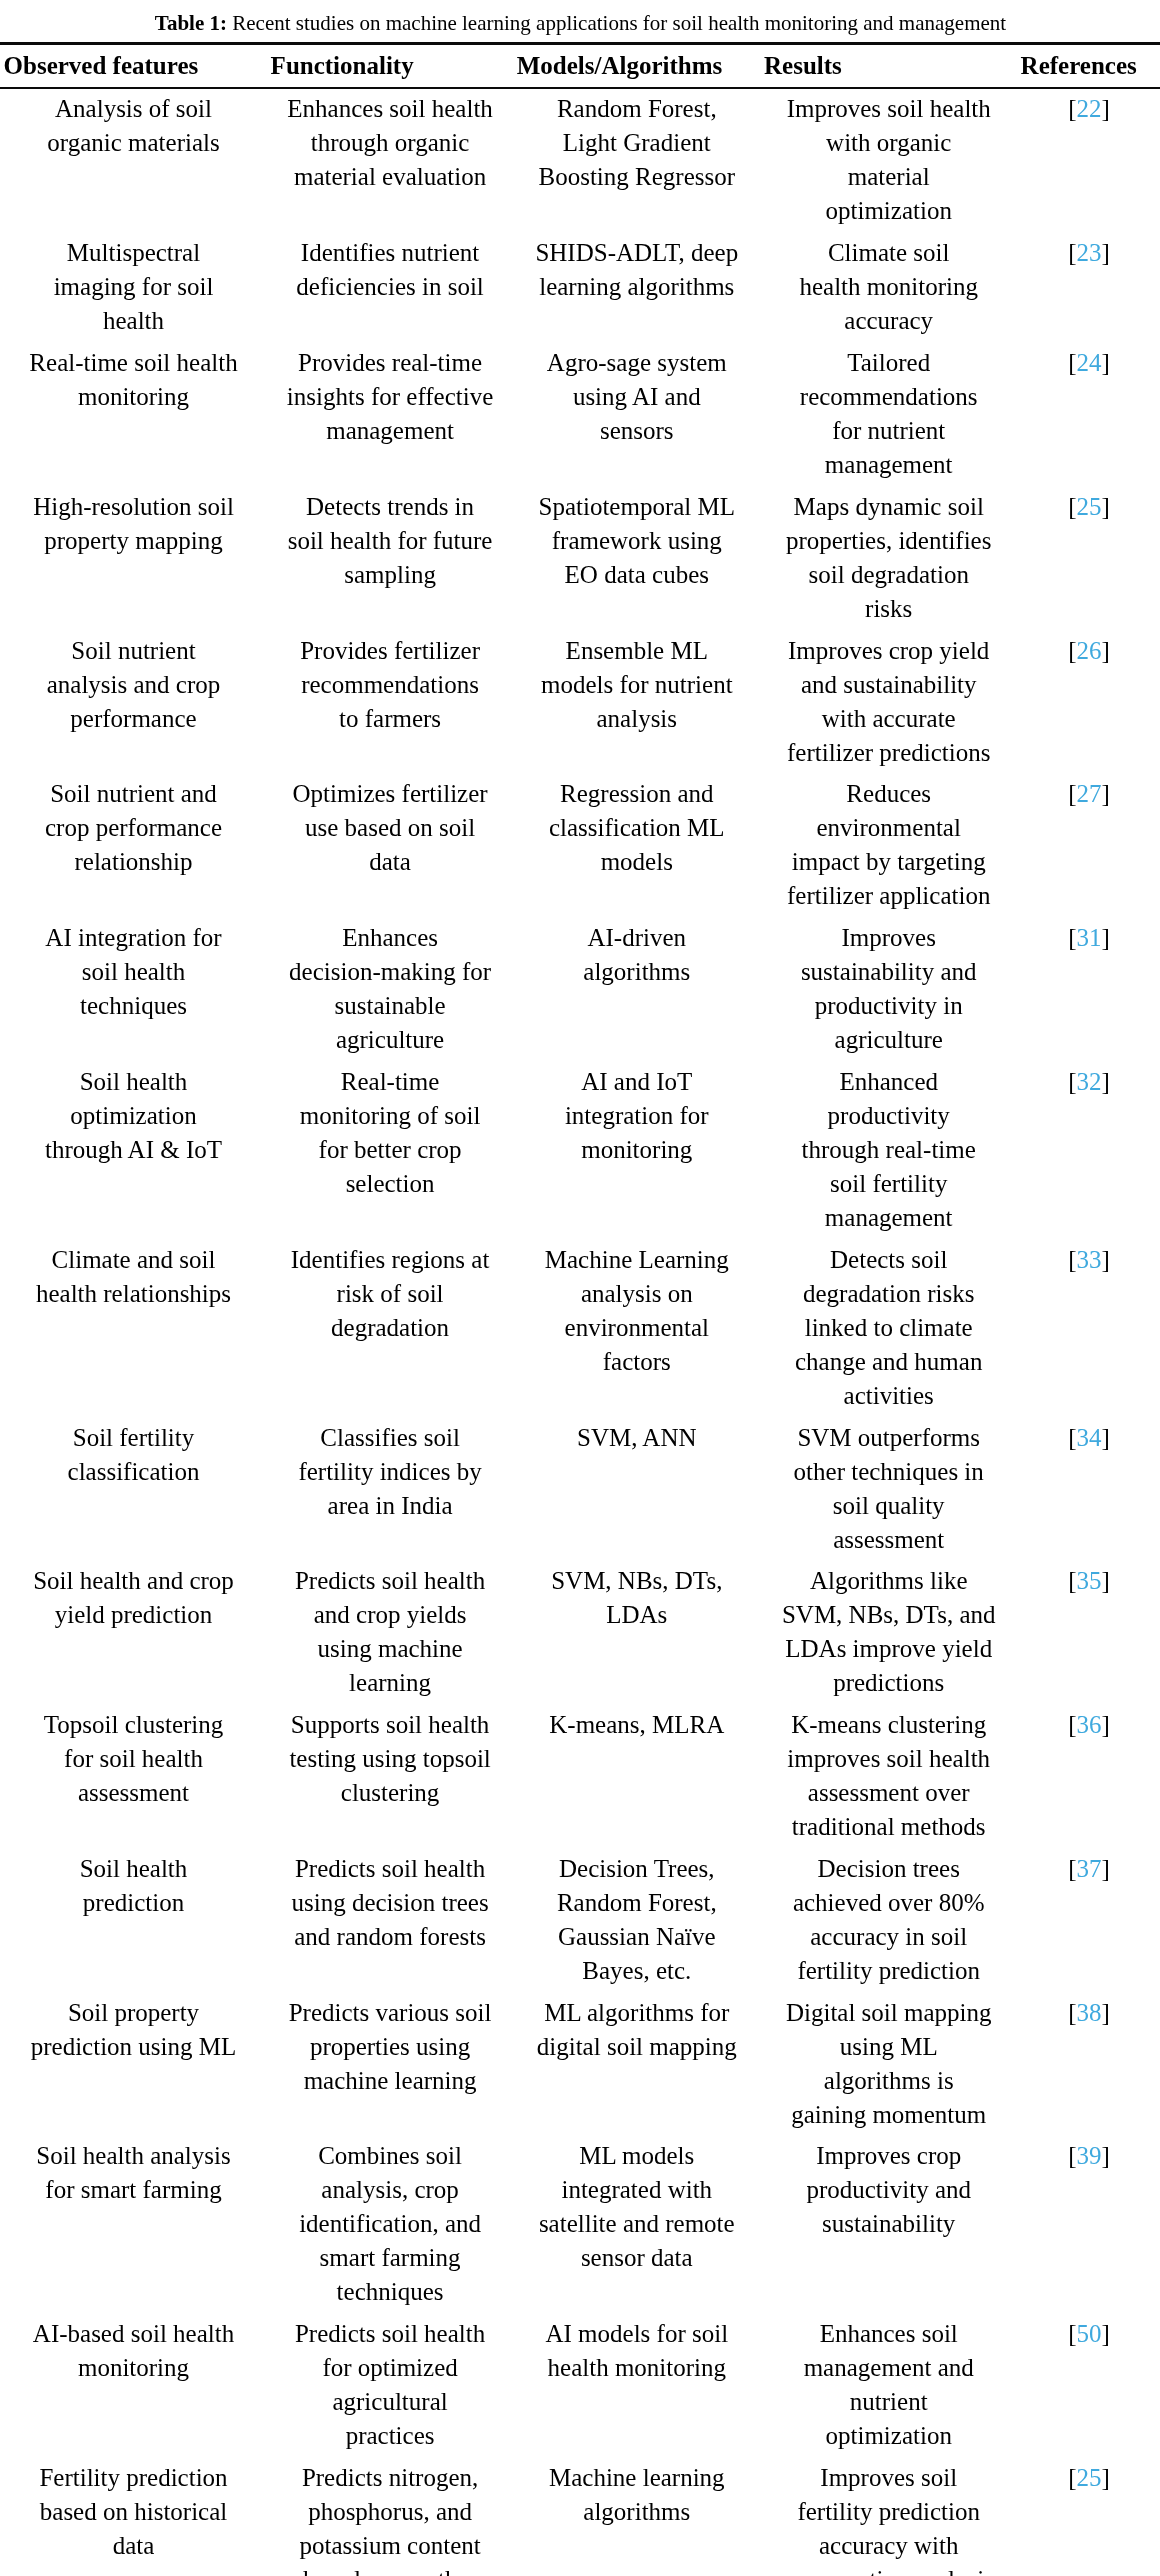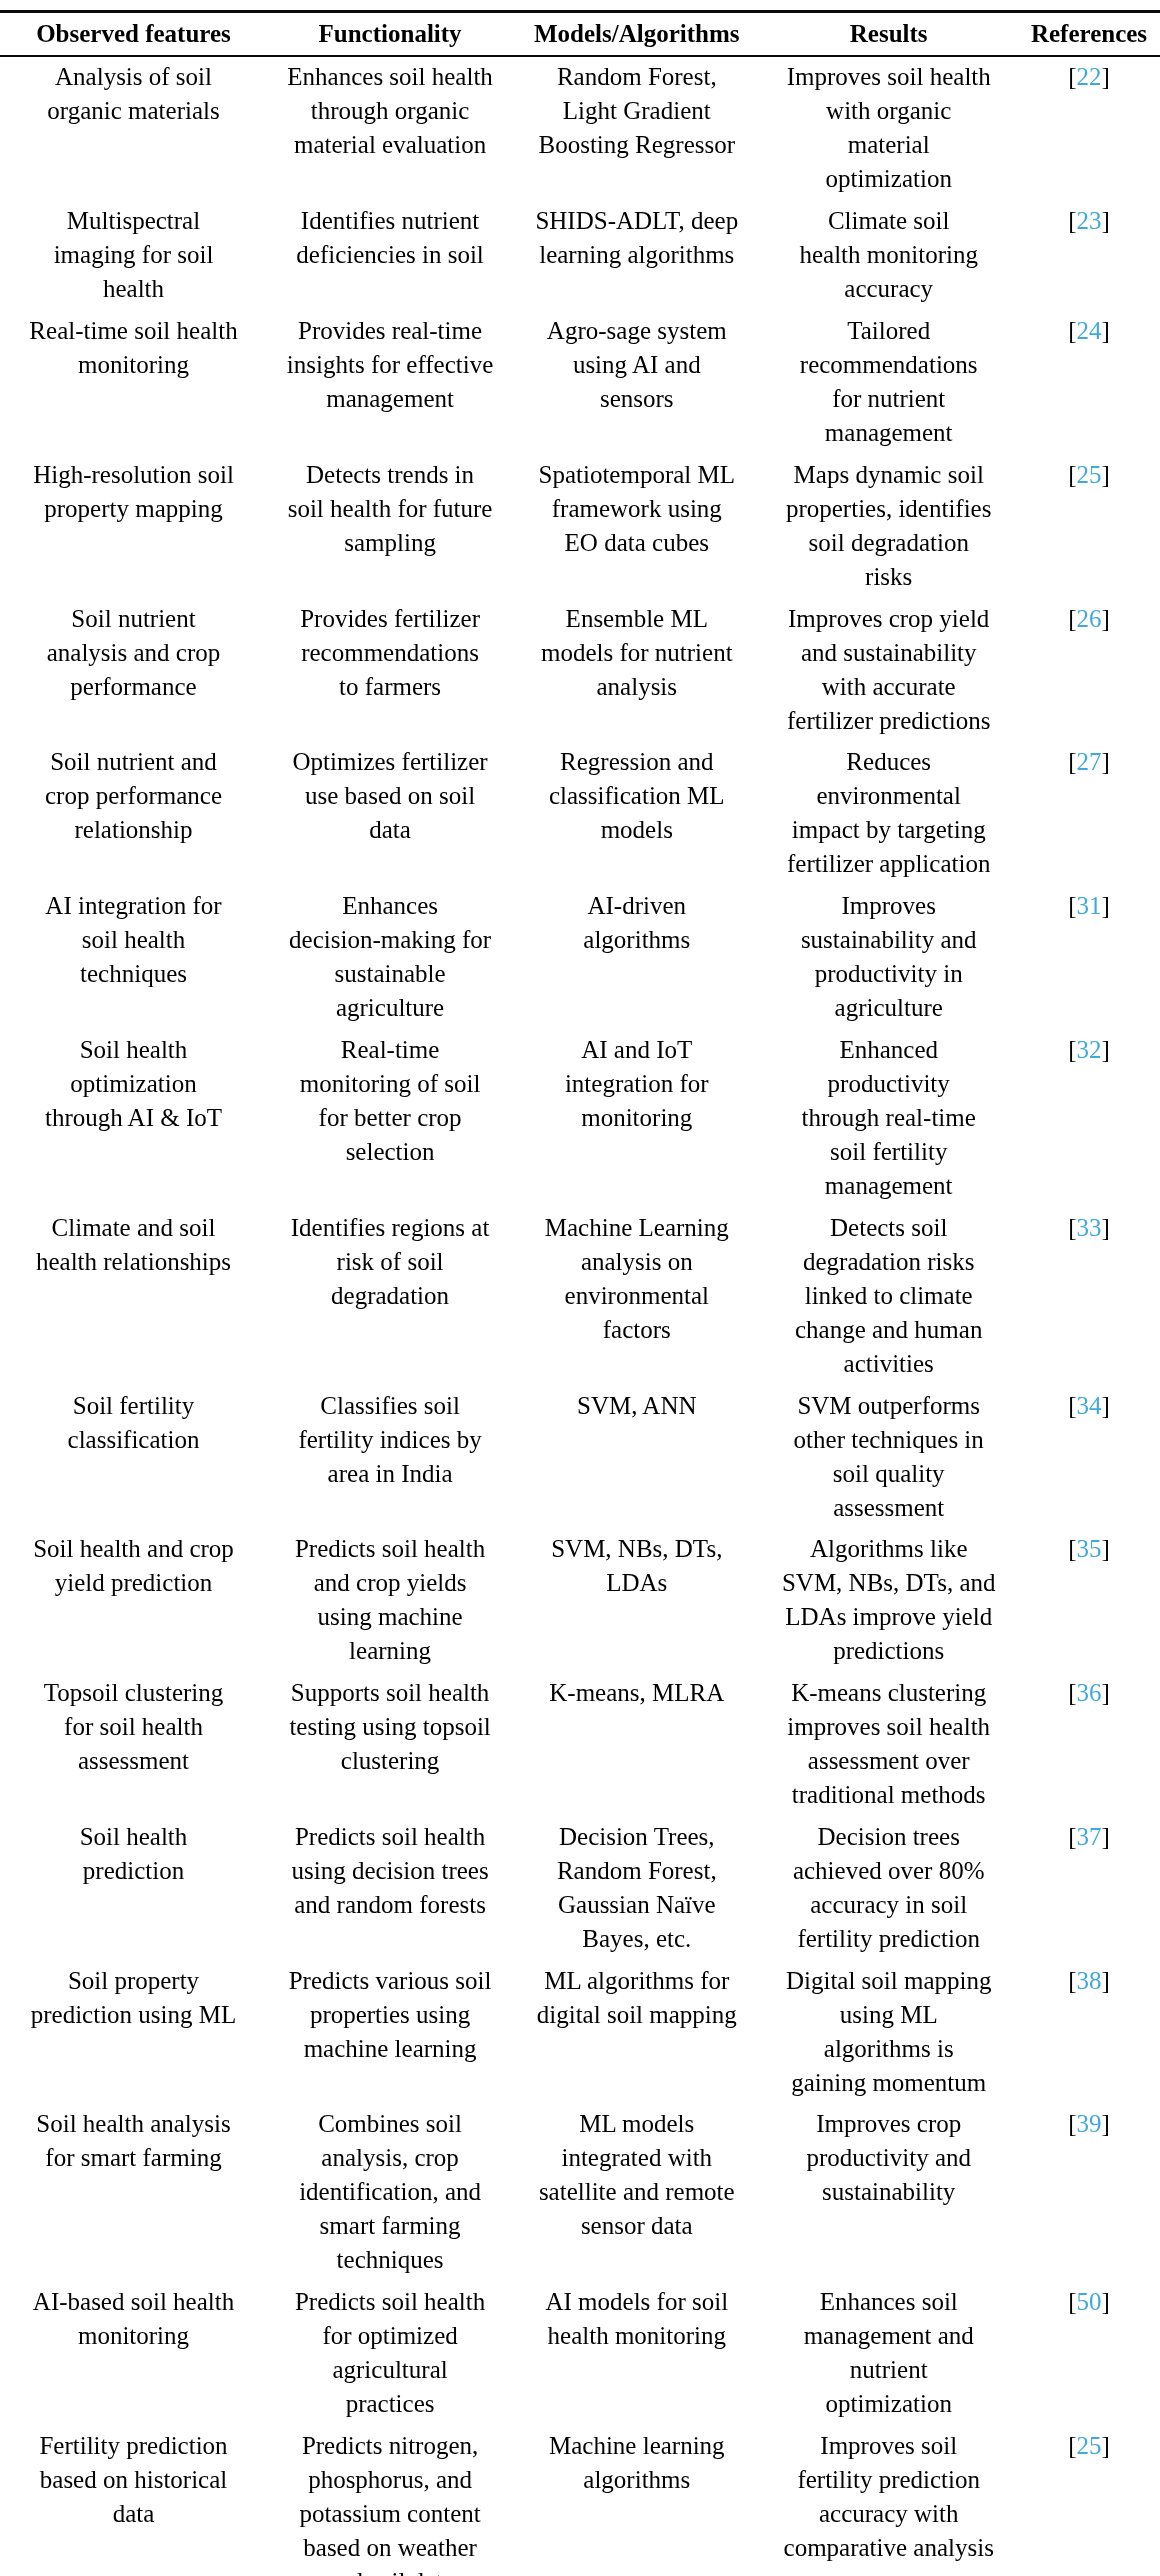--- a/index.html
+++ b/index.html
@@ -30,21 +30,21 @@
     width: 100%;
     border-collapse: collapse;
     table-layout: fixed;
     border-top: 3.6px solid var(--rule);
     border-bottom: 3px solid var(--rule);
   }
   thead th {
     font-weight: bold;
     font-size: 25px;
     line-height: 27.4px;
-    text-align: center;
+    text-align: left;
     vertical-align: middle;
     padding: 7.8px 3.6px 7.2px 3.6px;
     border-bottom: 2.4px solid var(--rule);
     overflow: hidden;
   }
   tbody td {
     vertical-align: top;
     text-align: center;
     font-size: 25px;
     line-height: 34px;
@@ -54,20 +54,23 @@
   }
   .ref-link { cursor: pointer; }
   .bracket { color: var(--ink); }
   .ref-num { color: var(--link); }
 </style>
 </head>
 <body>
 
 <div class="page">
 
+  <div class="caption">
+    <span class="cap-label">Table 1:</span><span class="cap-text"> Recent studies on machine learning applications for soil health monitoring and management</span>
+  </div>
 
   <table class="studies">
     <colgroup>
       <col style="width:23.0%">
       <col style="width:21.2%">
       <col style="width:21.3%">
       <col style="width:22.1%">
       <col style="width:12.4%">
     </colgroup>
     <thead>

